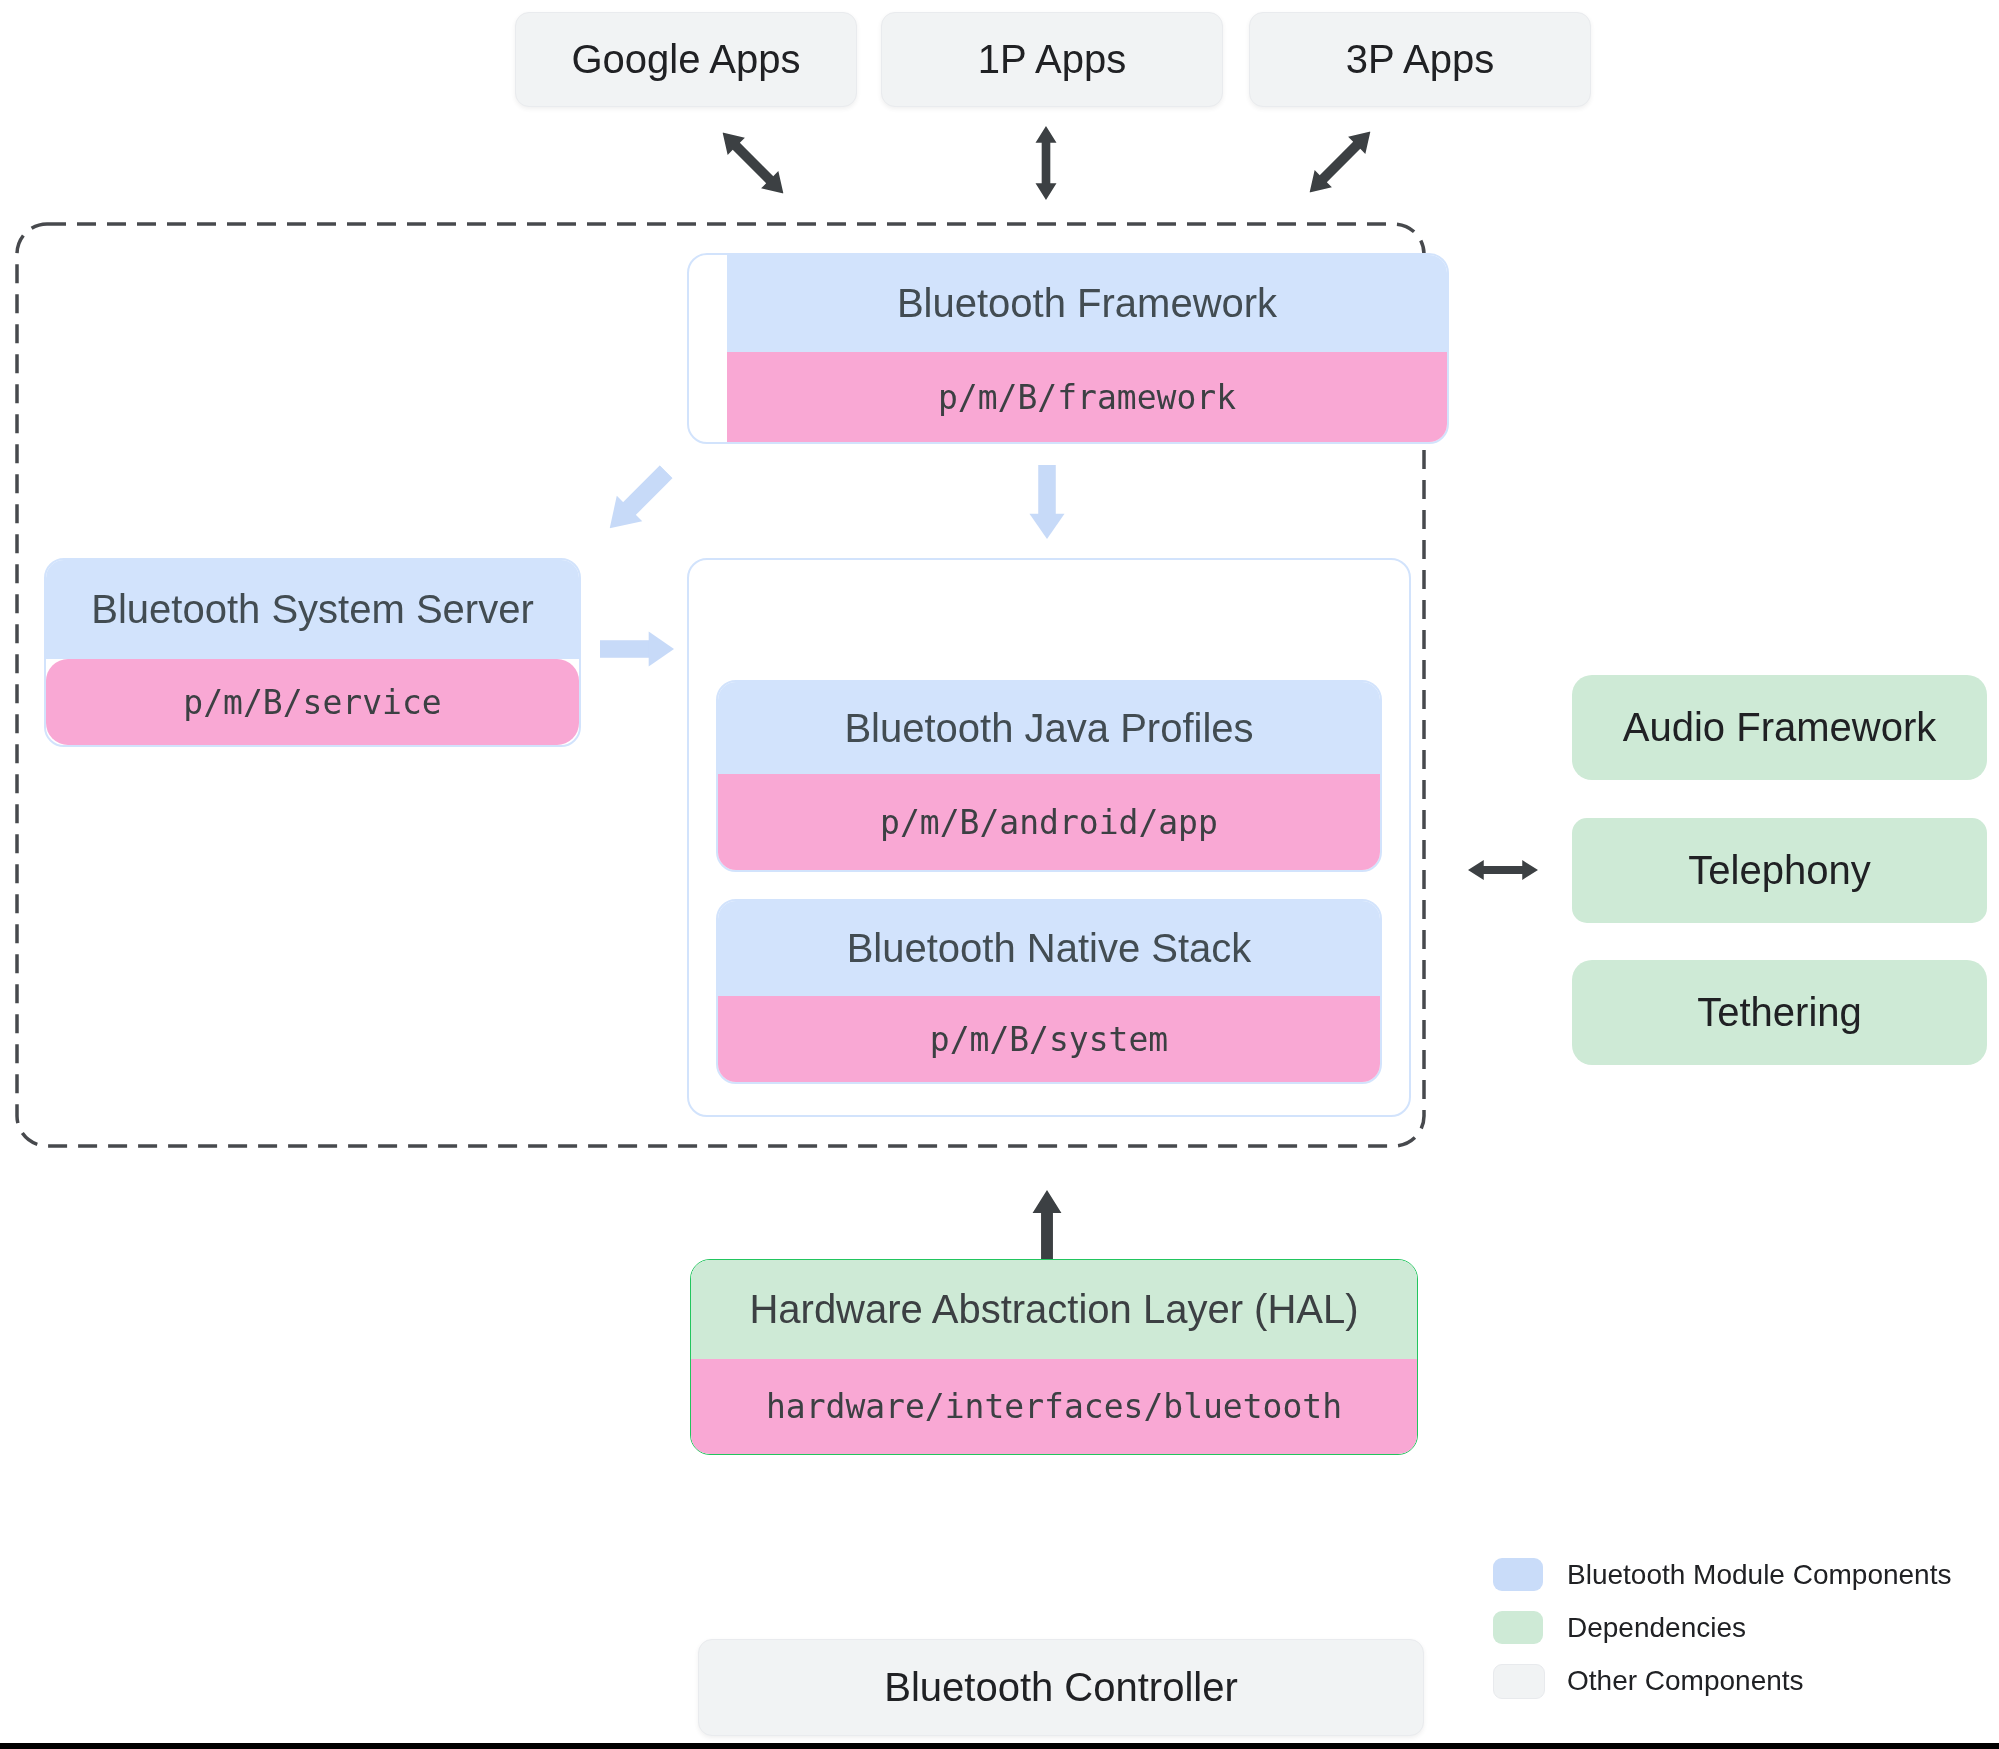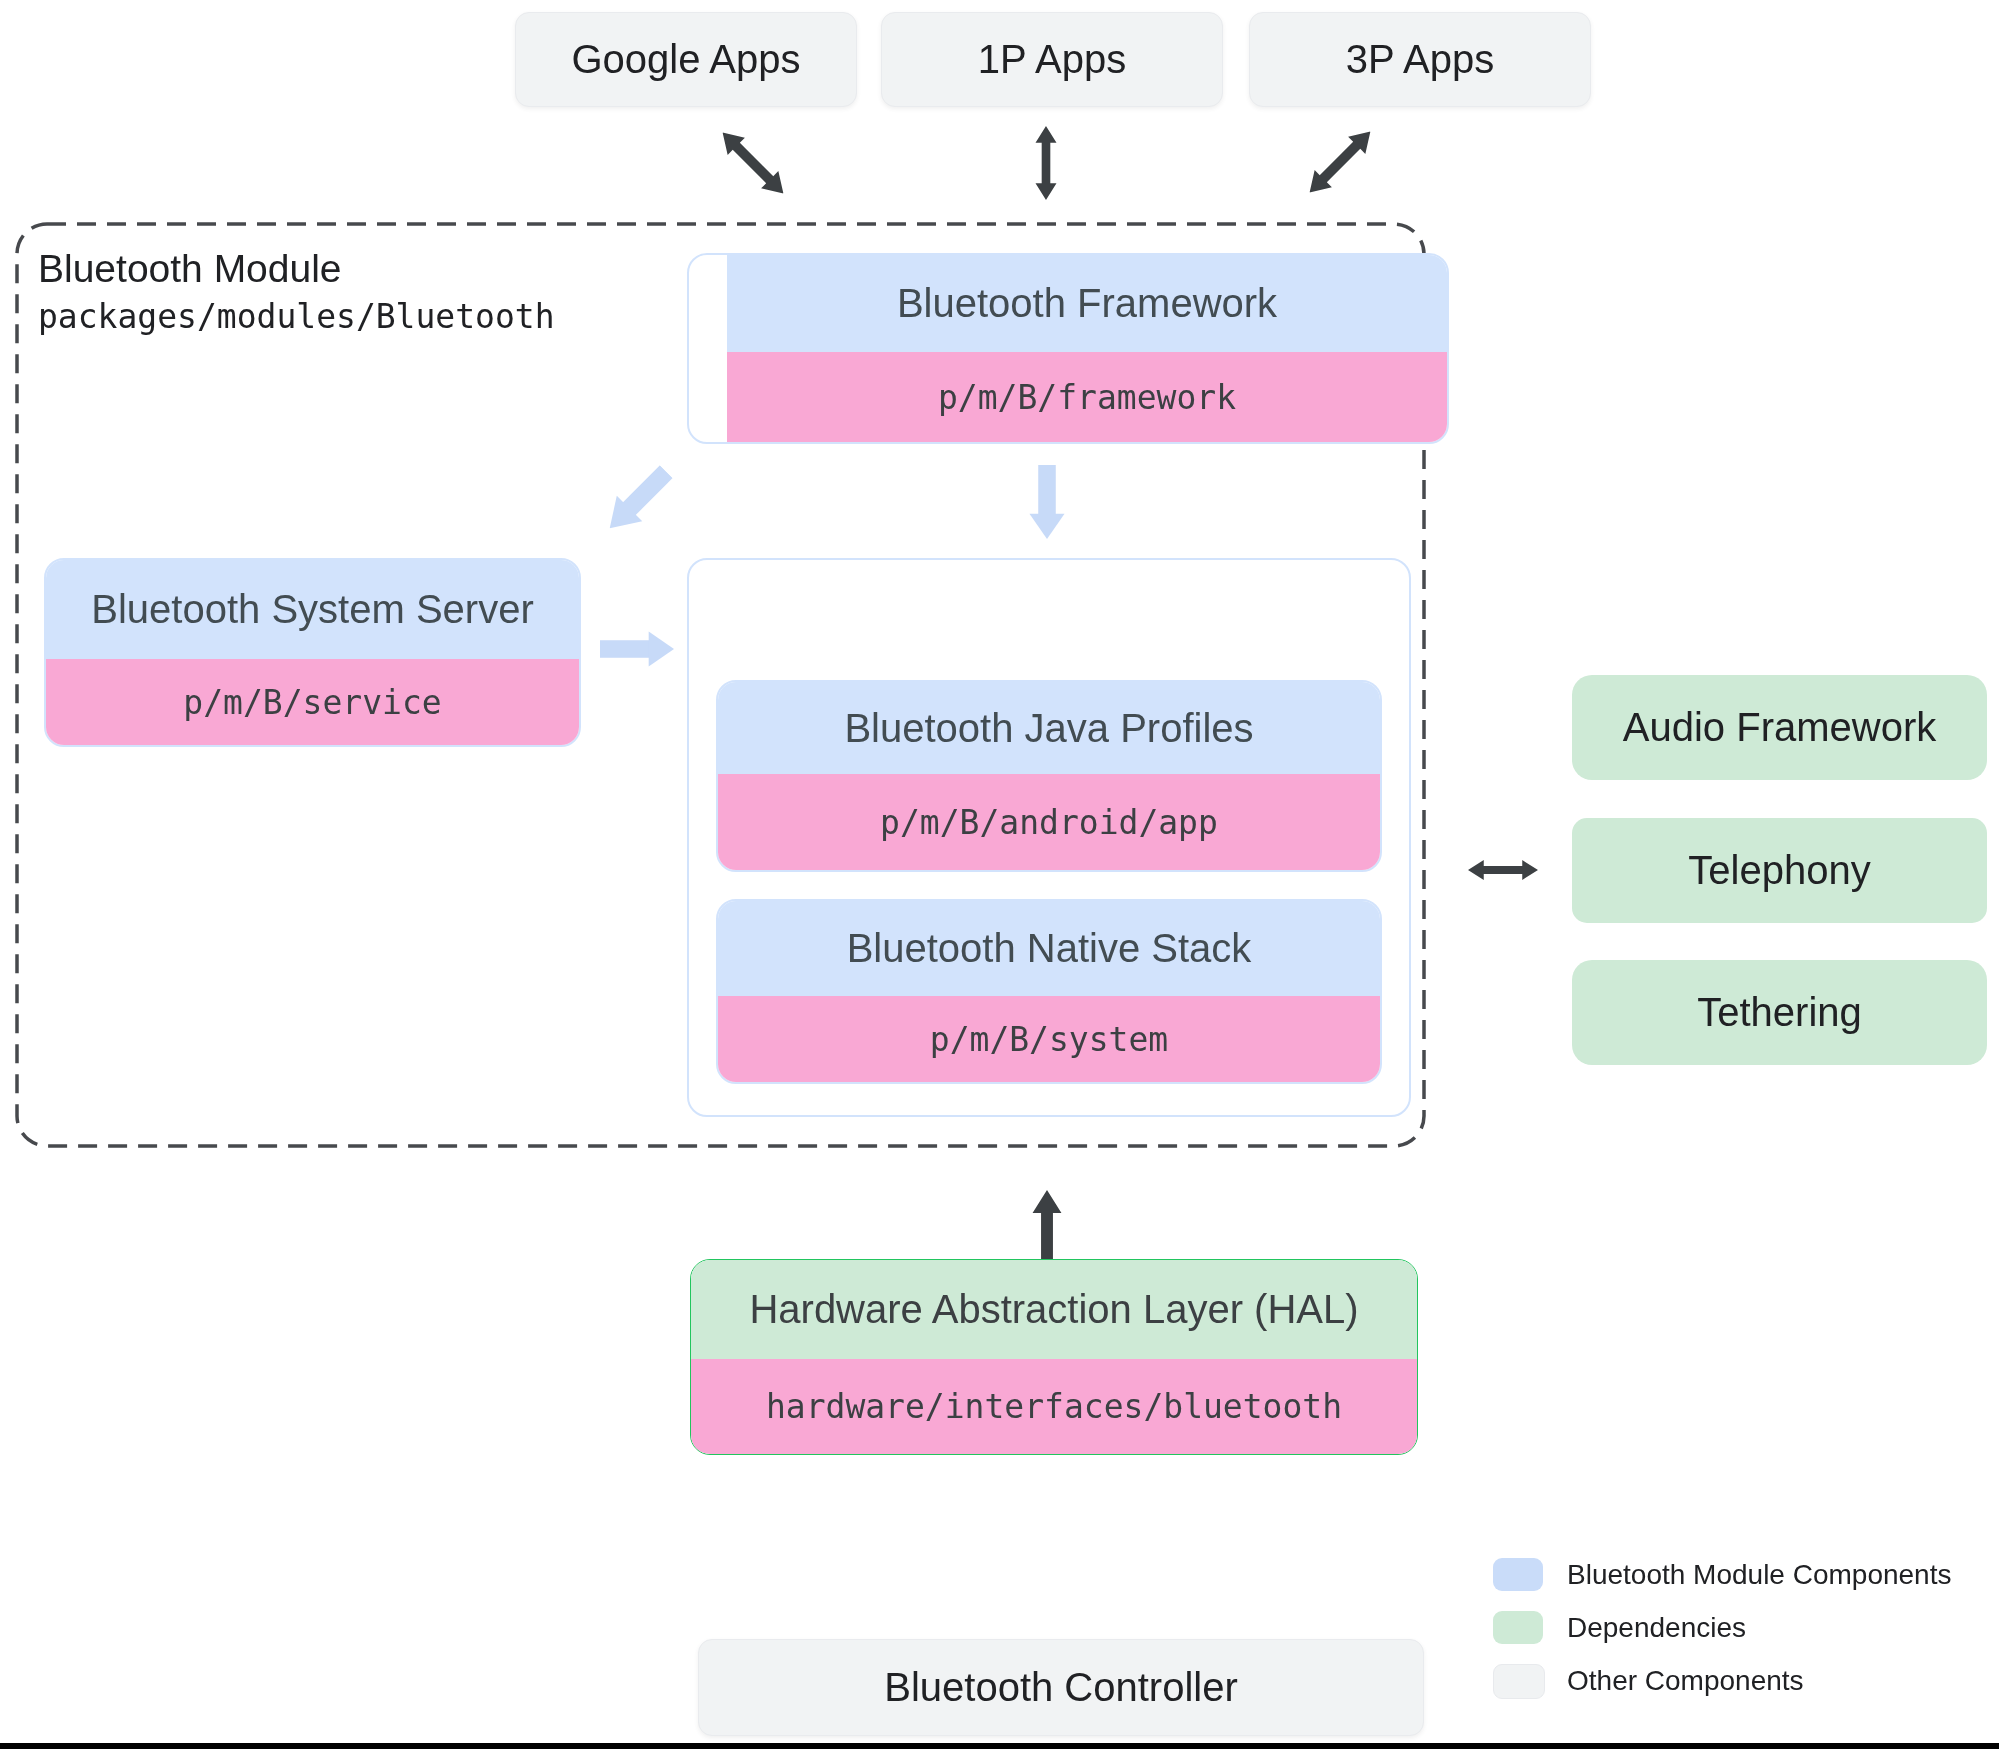--- a/index.html
+++ b/index.html
@@ -31,21 +31,21 @@
   .framed.blue .hd{background:#d2e3fc;}
   .framed.green .hd{background:#ceead6;color:#3c4043;}
   .framed .bd{background:#f9a8d4;font-family:"DejaVu Sans Mono", monospace;font-size:33px;color:#3c4043;}
 
   #box-framework{left:687px;top:253px;width:720px;padding-left:38px;}
   #box-framework .hd{height:97px;}
   #box-framework .bd{height:90px;}
 
   #box-system-server{left:44px;top:558px;width:533px;}
   #box-system-server .hd{height:99px;}
-  #box-system-server .bd{height:86px;}
+  #box-system-server .bd{height:86px;border-radius:22px;}
 
   #box-host{left:687px;top:558px;width:720px;height:555px;}
   #box-host .host-hd{height:97px;background:#d2e3fc;font-size:40px;color:#424c52;}
   .inner{left:27px;width:662px;}
   #box-java{top:120px;}
   #box-java .hd{height:92px;}
   #box-java .bd{height:96px;}
   #box-native{top:339px;}
   #box-native .hd{height:95px;}
   #box-native .bd{height:86px;}
@@ -103,24 +103,20 @@
     <polygon points="0,20 27,3 27,13 93,13 93,3 120,20 93,37 93,27 27,27 27,37" fill="#3c4043"></polygon>
   </svg>
   <svg class="arrow" style="left:1297px;top:145px;transform:rotate(-45deg);" width="86" height="34" viewBox="0 0 120 40">
     <polygon points="0,20 27,3 27,13 93,13 93,3 120,20 93,37 93,27 27,27 27,37" fill="#3c4043"></polygon>
   </svg>
 
   <svg class="abs" id="module-dash" viewBox="0 0 1411 926">
     <rect x="2" y="2" width="1407" height="922" rx="30" fill="none" stroke="#47494d" stroke-width="3.5" stroke-dasharray="19 11"></rect>
   </svg>
 
-  <div class="abs" id="module-label">
-    <div class="t1">Bluetooth Module</div>
-    <div class="t2">packages/modules/Bluetooth</div>
-  </div>
 
   <div class="abs framed blue" id="box-framework">
     <div class="hd center">Bluetooth Framework</div>
     <div class="bd center">p/m/B/framework</div>
   </div>
 
   <svg class="arrow" style="left:618px;top:460px;transform:rotate(45deg);" width="40" height="80" viewBox="0 0 40 80">
     <rect x="11" y="0" width="18" height="54" fill="#c7daf8"></rect>
     <polygon points="2,52 38,52 20,80" fill="#c7daf8"></polygon>
   </svg>

